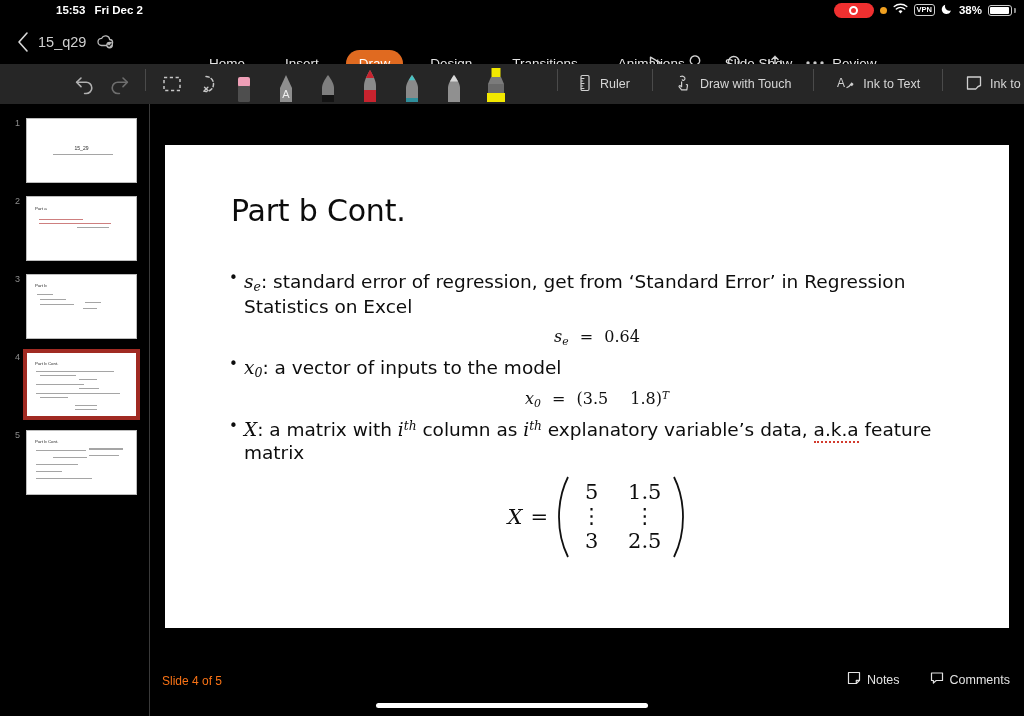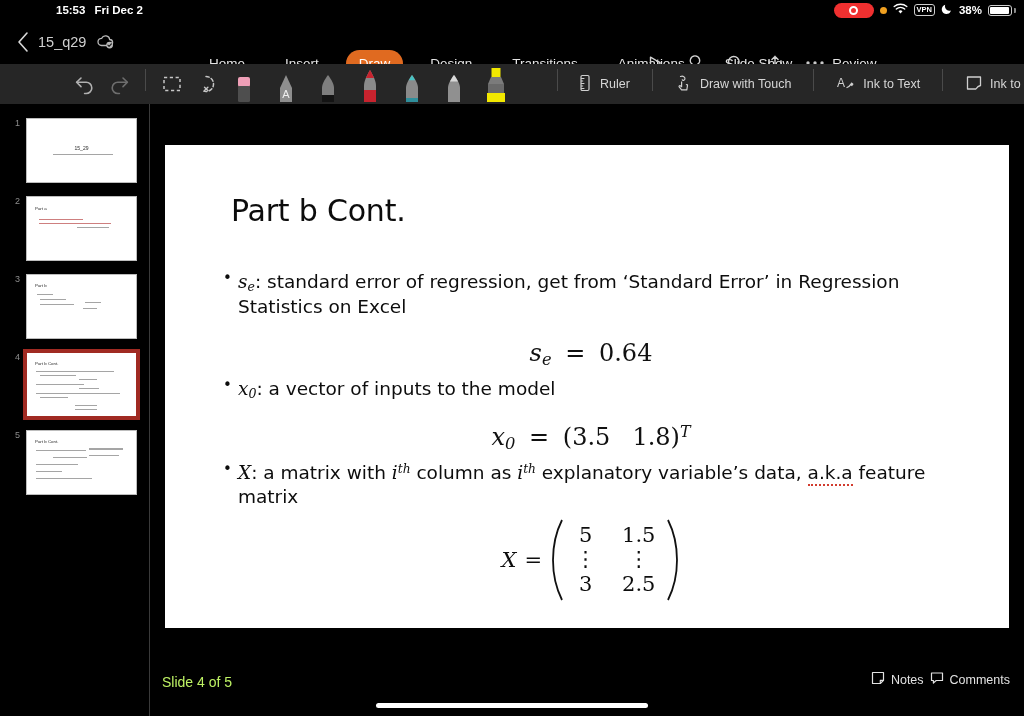--- a/index.html
+++ b/index.html
@@ -121,31 +121,31 @@
   .slide {
     position: absolute; left: 15px; top: 41px; width: 844px; height: 483px;
     background: #fff;
   }
   .slide-title {
     position: absolute; left: 66px; top: 48px;
     font-size: 30px; color: #0c0c0c; font-family: "DejaVu Sans", sans-serif;
     letter-spacing: -0.2px;
   }
   .bullets {
-    position: absolute; left: 56px; top: 125px; width: 740px;
+    position: absolute; left: 62px; top: 125px; width: 740px;
     font-family: "DejaVu Sans", sans-serif;
     color: #0d0d0d;
   }
   .bul { position: relative; padding-left: 17px; font-size: 18.5px; line-height: 1.28; margin-bottom: 2px; }
   .bul::before {
     content: "\2022"; position: absolute; left: 2px; top: -1px; font-size: 15px;
   }
   .eq {
-    text-align: center; font-family: "DejaVu Serif", serif; font-size: 24px;
-    margin: 20px 0 8px 0; color: #111;
+    text-align: center; font-family: "DejaVu Serif", serif; font-size: 16px;
+    margin: 8px 0 8px 0; color: #111;
   }
   i.mth { font-family: "DejaVu Serif", serif; font-style: italic; }
   .sub { font-size: 0.68em; vertical-align: -0.25em; font-style: italic; font-family: "DejaVu Serif", serif;}
   .sup { font-size: 0.66em; vertical-align: 0.48em; font-style: italic; font-family: "DejaVu Serif", serif;}
   .spell { border-bottom: 2px dotted #d23b2e; padding-bottom: 1px; }
 
   .matrix-eq {
     display: flex; align-items: center; justify-content: center; gap: 8px;
     margin-top: 10px; font-family: "DejaVu Serif", serif; font-size: 21px;
   }
@@ -157,24 +157,24 @@
     display: grid; grid-template-columns: auto auto; column-gap: 26px; row-gap: 1px;
     text-align: center; padding: 0 3px;
   }
   .mgrid span { line-height: 1.12; }
 
   
   .bottombar {
     position: absolute; left: 150px; bottom: 0; width: 874px; height: 50px;
   }
   .slide-count {
-    position: absolute; left: 12px; top: 8px; color: #bef264; font-size: 14px;
+    position: absolute; left: 12px; top: 8px; color: #f97316; font-size: 12px;
   }
   .bb-right {
-    position: absolute; right: 14px; top: 5px; display: flex; gap: 6px; align-items: center; text-align: center;
+    position: absolute; right: 14px; top: 5px; display: flex; gap: 30px; align-items: center; text-align: center;
   }
   .bb-item { display: flex; align-items: center; gap: 6px; color: #e2e2e2; font-size: 12.5px; }
   .home-indicator {
     position: absolute; left: 50%; transform: translateX(-50%); bottom: 8px;
     width: 272px; height: 5px; border-radius: 3px; background: #fff;
   }
 </style>
 </head>
 <body>
 

